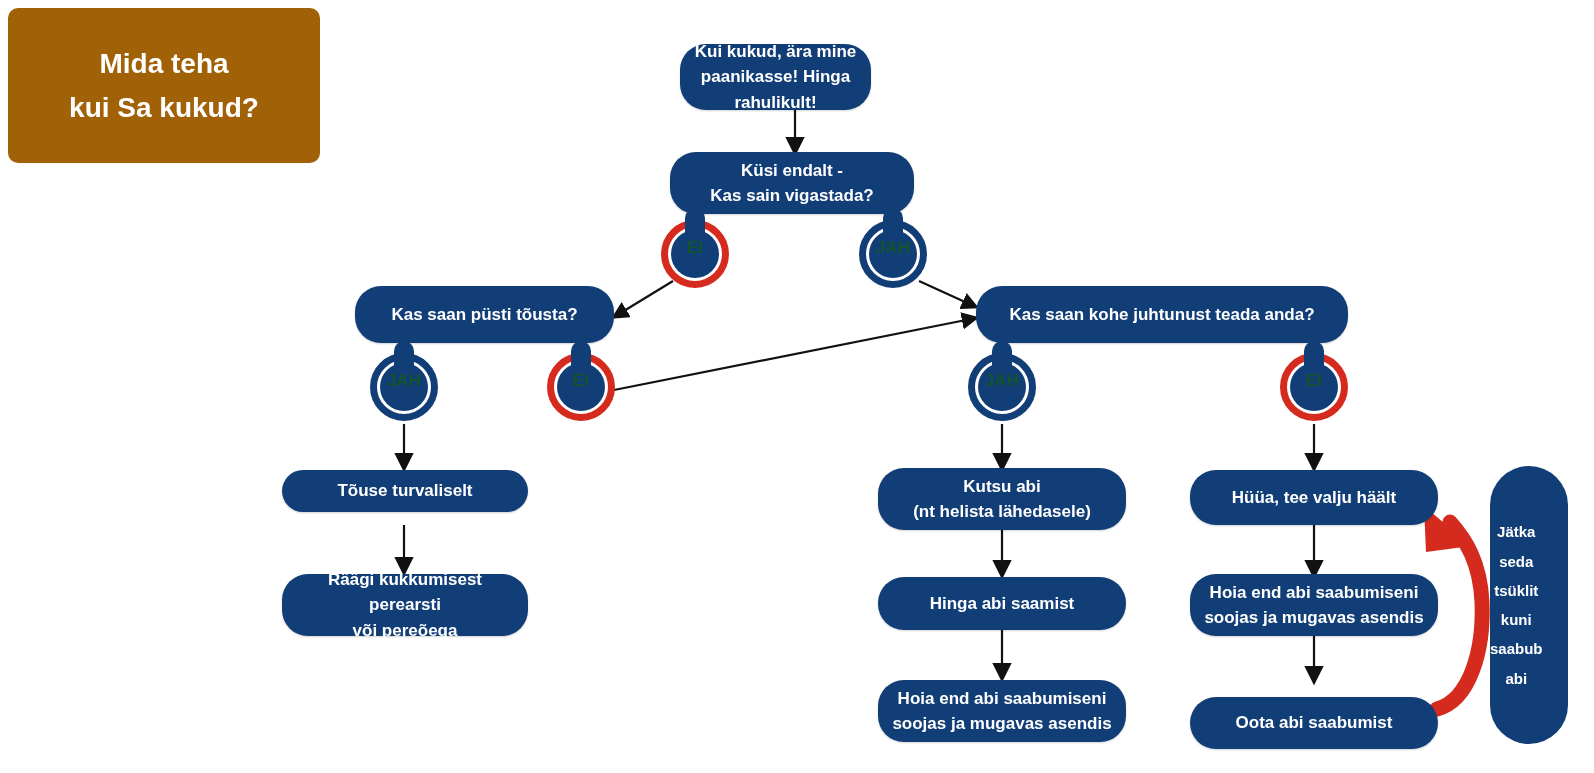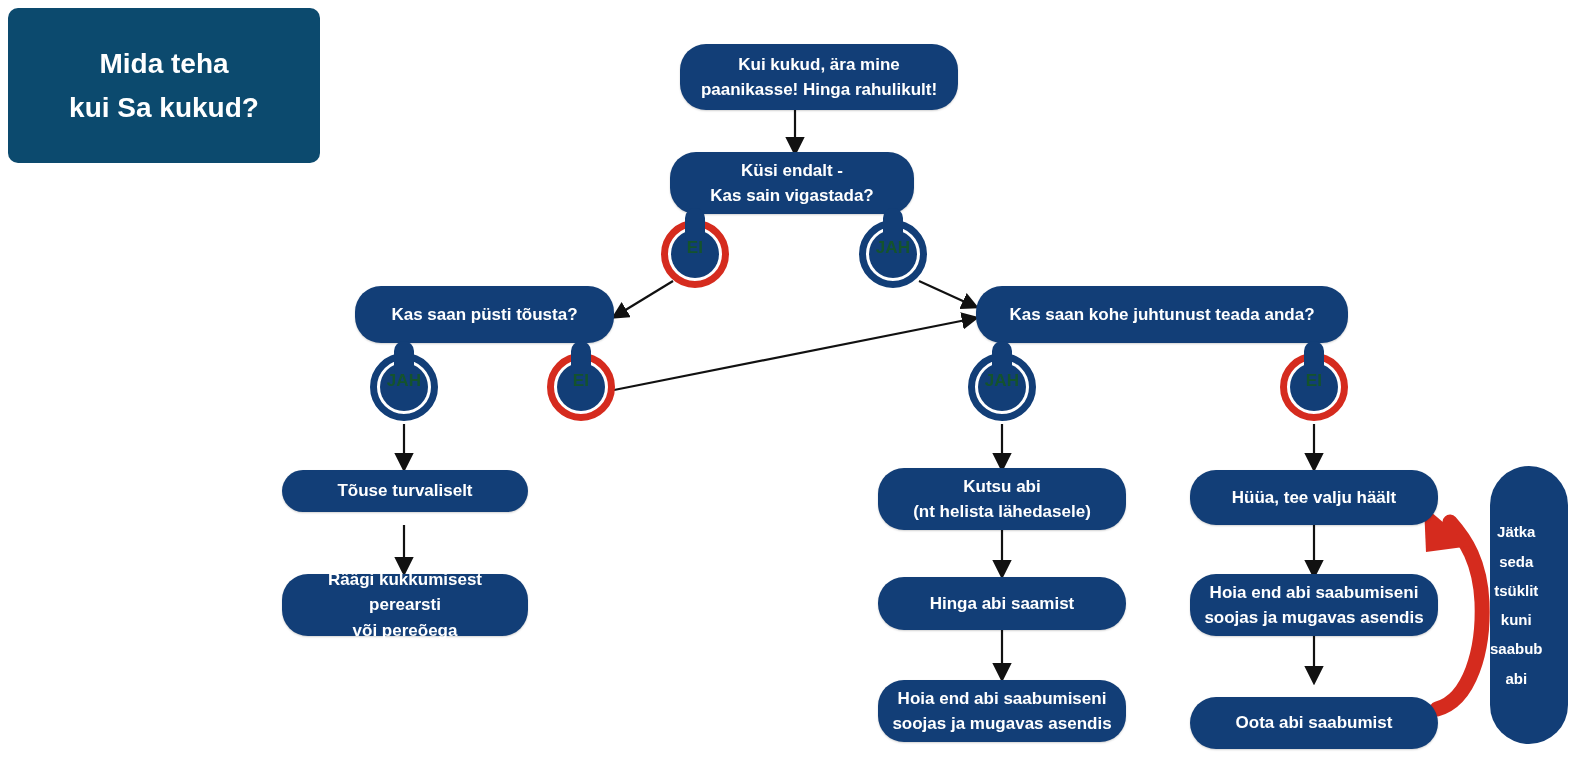--- a/index.html
+++ b/index.html
@@ -26,21 +26,21 @@
     pointer-events: none;
   }
 
   
   .title-card {
     position: absolute;
     left: 8px;
     top: 8px;
     width: 312px;
     height: 155px;
-    background: #0c4a6e;
+    background: #a16207;
     border-radius: 10px;
     display: flex;
     flex-direction: column;
     align-items: center;
     justify-content: center;
     color: #ffffff;
     font-weight: bold;
     font-size: 28px;
     line-height: 1.55;
     text-align: center;
@@ -174,21 +174,21 @@
 
     <path d="M1437,709 C1470,700 1484,650 1482,602 C1480,562 1466,540 1450,522" stroke="#D52B1E" stroke-width="15" fill="none" stroke-linecap="round"></path>
     <path d="M1424,506 L1471,546 L1426,552 z" fill="#D52B1E"></path>
   </svg>
 
   <div class="title-card">
     <span>Mida teha</span>
     <span>kui Sa kukud?</span>
   </div>
 
-  <div class="node" style="left:680px; top:44px; width:278px; height:66px;padding-left:12px;">
+  <div class="node" style="left:680px; top:44px; width:191px; height:66px;padding-left:12px;">
     <span>
       <span>Kui kukud, ära mine</span>
       <span>paanikasse! Hinga rahulikult!</span>
     </span>
   </div>
 
   <div class="node" style="left:670px; top:152px; width:244px; height:62px;">
     <span>
       <span>Küsi endalt -</span>
       <span>Kas sain vigastada?</span>

